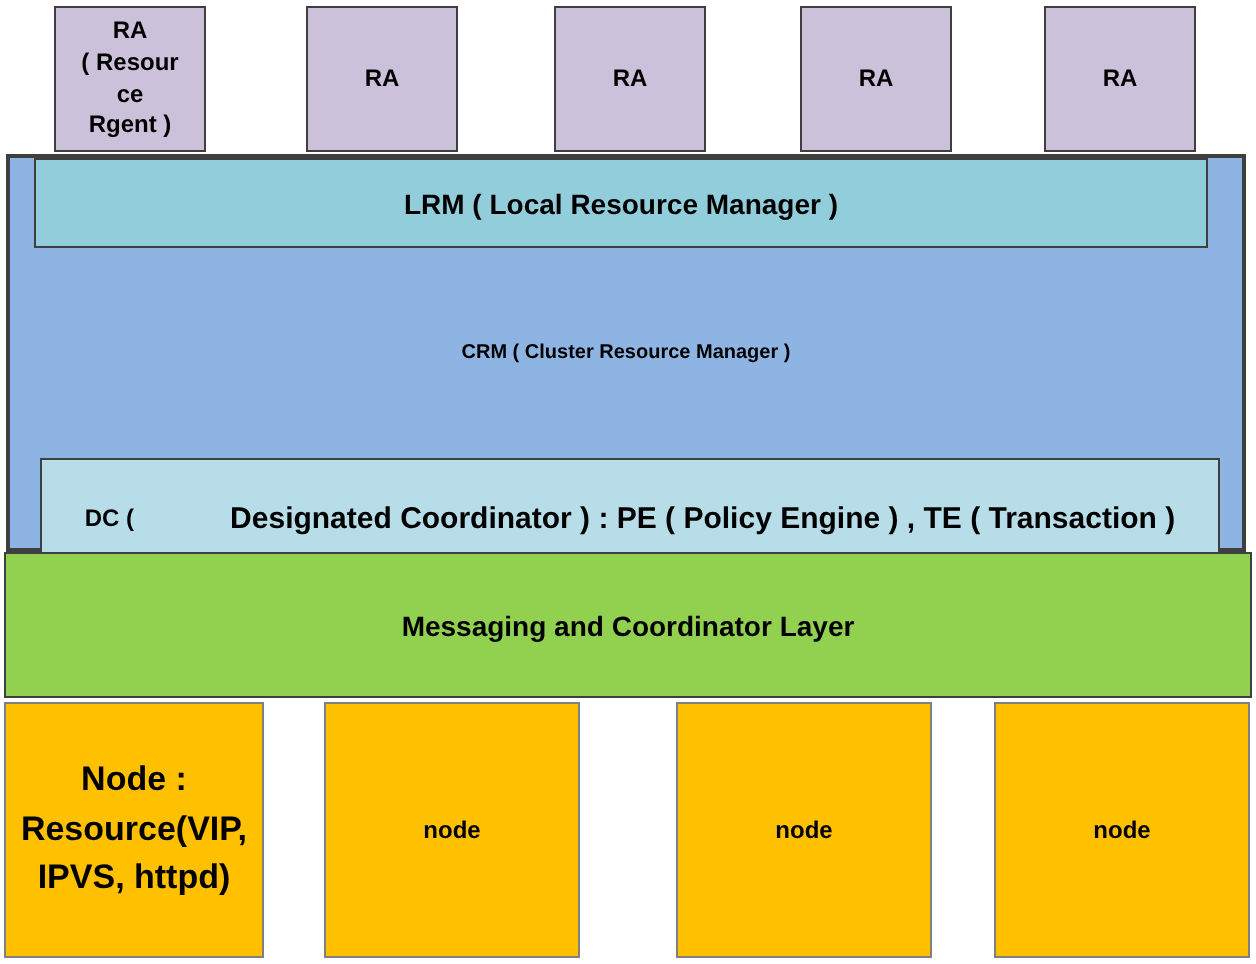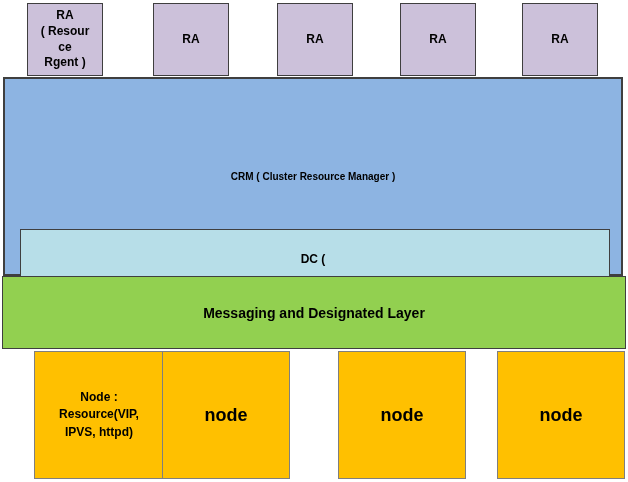--- a/index.html
+++ b/index.html
@@ -86,53 +86,54 @@
     height: 73px;
     background: var(--messaging-fill, #92d050);
     border: 1px solid var(--border-dark, #3f3f3f);
     font-size: 14px;
   }
   .node {
     top: 351px;
     height: 128px;
     background: var(--node-fill, #ffc000);
     border: 1px solid var(--border-gray, #7f7f7f);
-    font-size: 18px;
+    font-size: 12px;
   }
   .node.small {
-    font-size: 12px;
+    font-size: 17px;
     line-height: 1.45;
-    margin-left: 32px;
   }
 </style>
 </head>
 <body>
 
 <div class="stage">
 
   <div class="box crm-container"></div>
 
   <div class="box ra" style="left:27px">RA
 ( Resour
 ce
 Rgent )</div>
   <div class="box ra" style="left:153px">RA</div>
   <div class="box ra" style="left:277px">RA</div>
   <div class="box ra" style="left:400px">RA</div>
   <div class="box ra" style="left:522px">RA</div>
 
+  <div class="box lrm-bar">LRM ( Local Resource Manager )</div>
 
   <div class="box crm-label">CRM ( Cluster Resource Manager )</div>
 
 
   <div class="box dc-bar">
     <span class="dc-prefix">DC (</span>
+    <span>Designated Coordinator ) : PE ( Policy Engine ) , TE ( Transaction )</span>
   </div>
 
-  <div class="box messaging-bar">Messaging and Designated Layer</div>
+  <div class="box messaging-bar">Messaging and Coordinator Layer</div>
 
   <div class="box node small" style="left:2px;   width:130px">Node :
 Resource(VIP,
 IPVS, httpd)</div>
   <div class="box node" style="left:162px; width:128px">node</div>
   <div class="box node" style="left:338px; width:128px">node</div>
   <div class="box node" style="left:497px; width:128px">node</div>
 
 </div>
 

